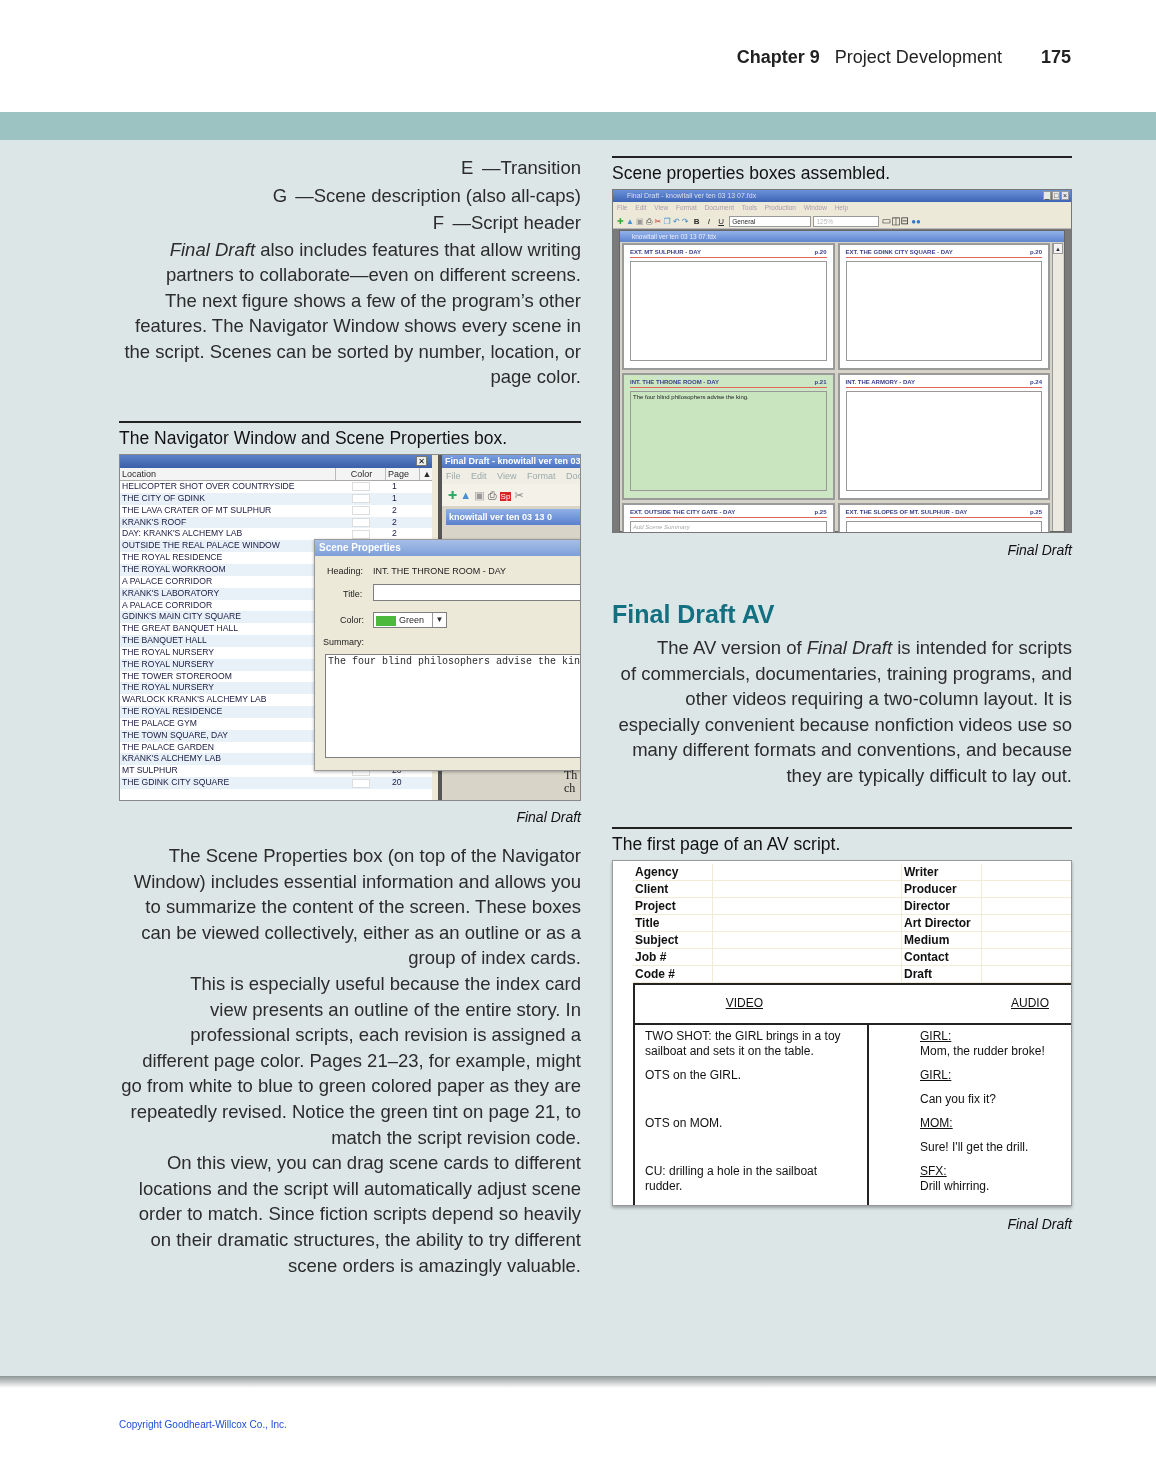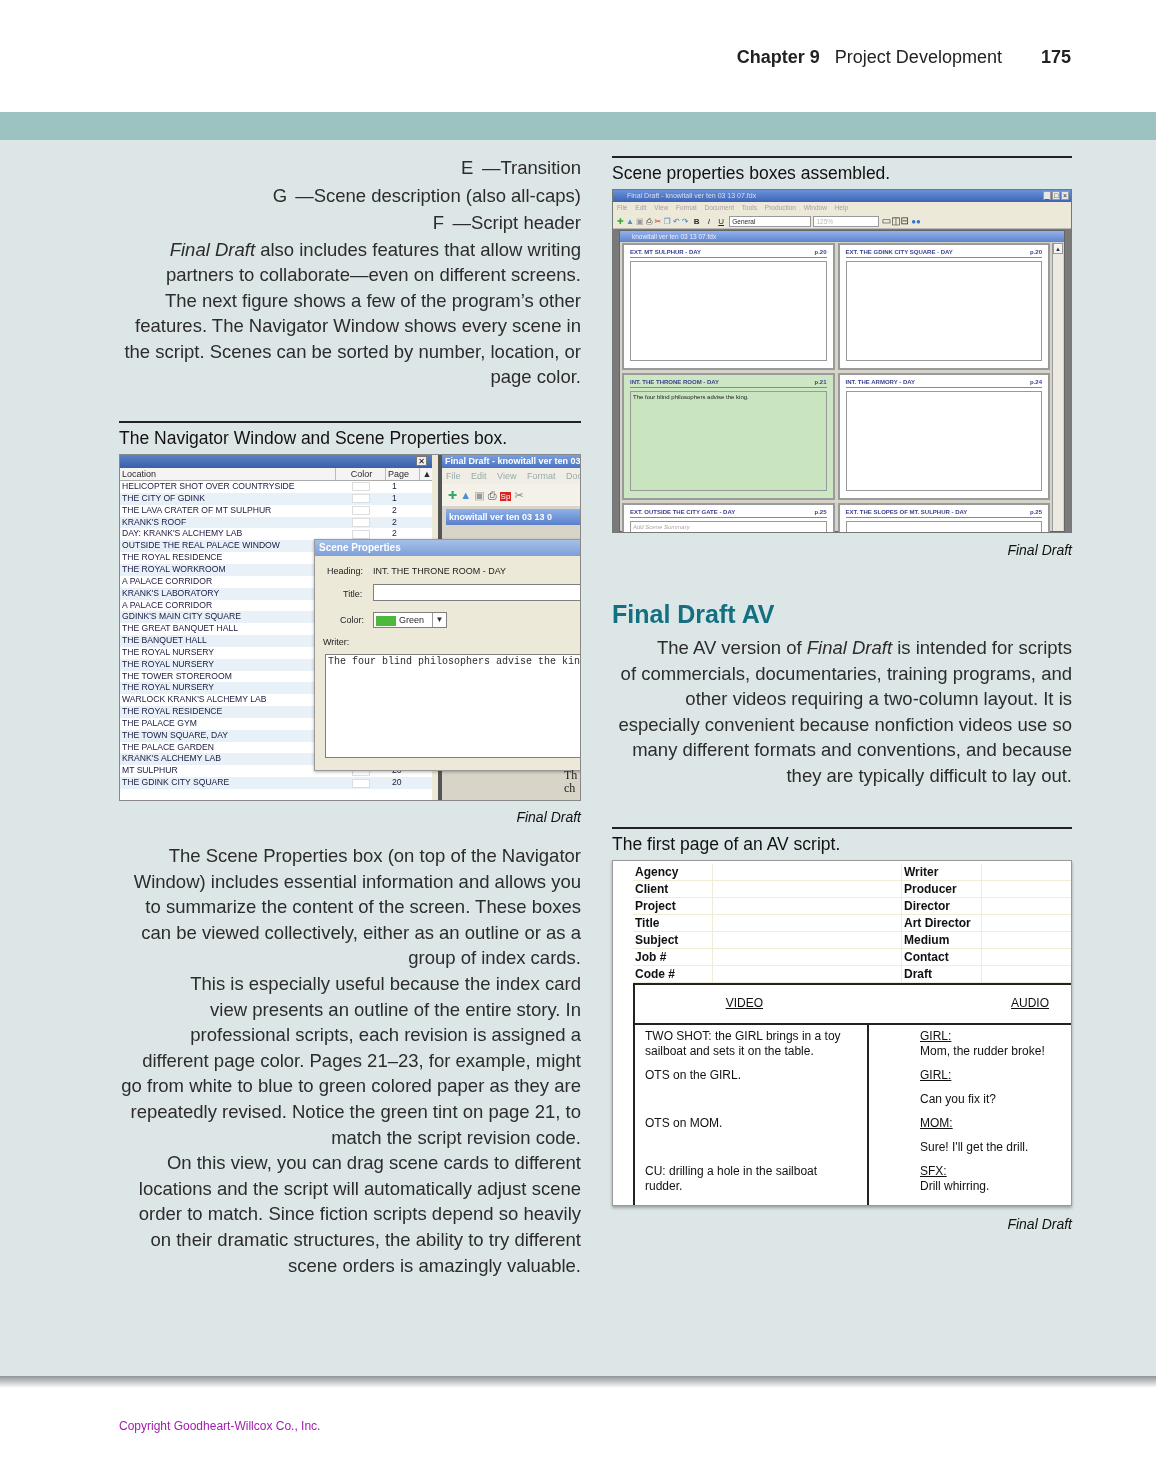--- a/index.html
+++ b/index.html
@@ -94,21 +94,21 @@
   .av-colhead { height: 40px; display: flex; font-size: 12px; line-height: 36px; color: #111; border-bottom: 2px solid #222; }
   .av-colhead .vh { width: 240px; text-align: right; padding-right: 112px; text-decoration: underline; }
   .av-colhead .ah { flex: 1; text-align: right; padding-right: 26px; text-decoration: underline; }
   .av-cols { display: flex; height: 200px; gap: 43px; }
   .av-video { width: 234px; border-right: 2px solid #222; padding: 4px 0 0 10px; }
   .av-audio { flex: 1; padding: 4px 0 0 8px; }
   .av-line { font-size: 12px; line-height: 15px; color: #111; }
   .av-gap { height: 9px; }
   .u { text-decoration: underline; }
 
-  .copyright { position: absolute; left: 119px; top: 1419px; font-size: 12px; color: #a21caf; }
+  .copyright { position: absolute; left: 119px; top: 1419px; font-size: 10px; color: #1d4ed8; }
 </style>
 </head>
 <body>
 
 <div class="running-head">
   <span class="ch">Chapter 9</span>
   <span>Project Development</span>
   <span class="pg">175</span>
 </div>
 
@@ -356,21 +356,21 @@
         <div class="sp-title">Scene Properties</div>
         <div class="sp-row" style="left:12px;top:26px">Heading:</div>
         <div class="sp-row" style="left:58px;top:26px">INT. THE THRONE ROOM - DAY</div>
         <div class="sp-row" style="left:28px;top:49px">Title:</div>
         <div class="sp-input" style="left:58px;top:44px;width:212px;height:17px"></div>
         <div class="sp-row" style="left:25px;top:75px">Color:</div>
         <div class="sp-color">
           <span class="sw"></span><span>Green</span>
           <span class="dd">▼</span>
         </div>
-        <div class="sp-row" style="left:8px;top:97px">Writer:</div>
+        <div class="sp-row" style="left:8px;top:97px">Summary:</div>
         <div class="sp-summary">The four blind philosophers advise the king</div>
       </div>
       <div class="behind-text">
         <div>Th</div>
         <div>ch</div>
       </div>
     </div>
     <div class="credit" style="margin-top:8px">Final Draft</div>
   </div>
 

